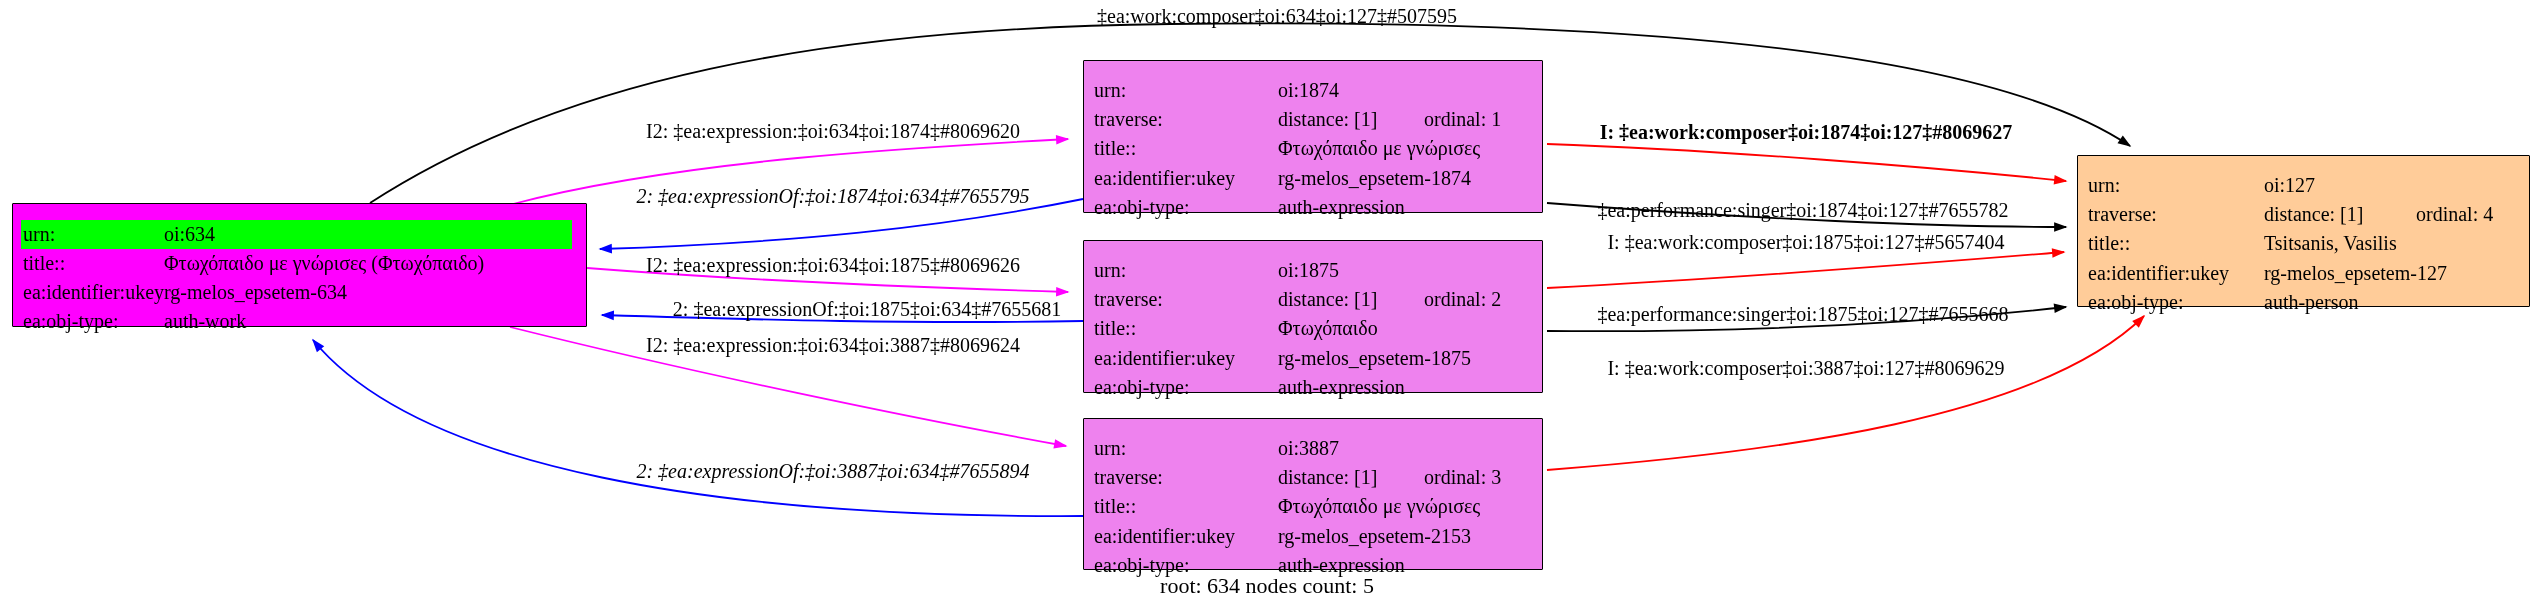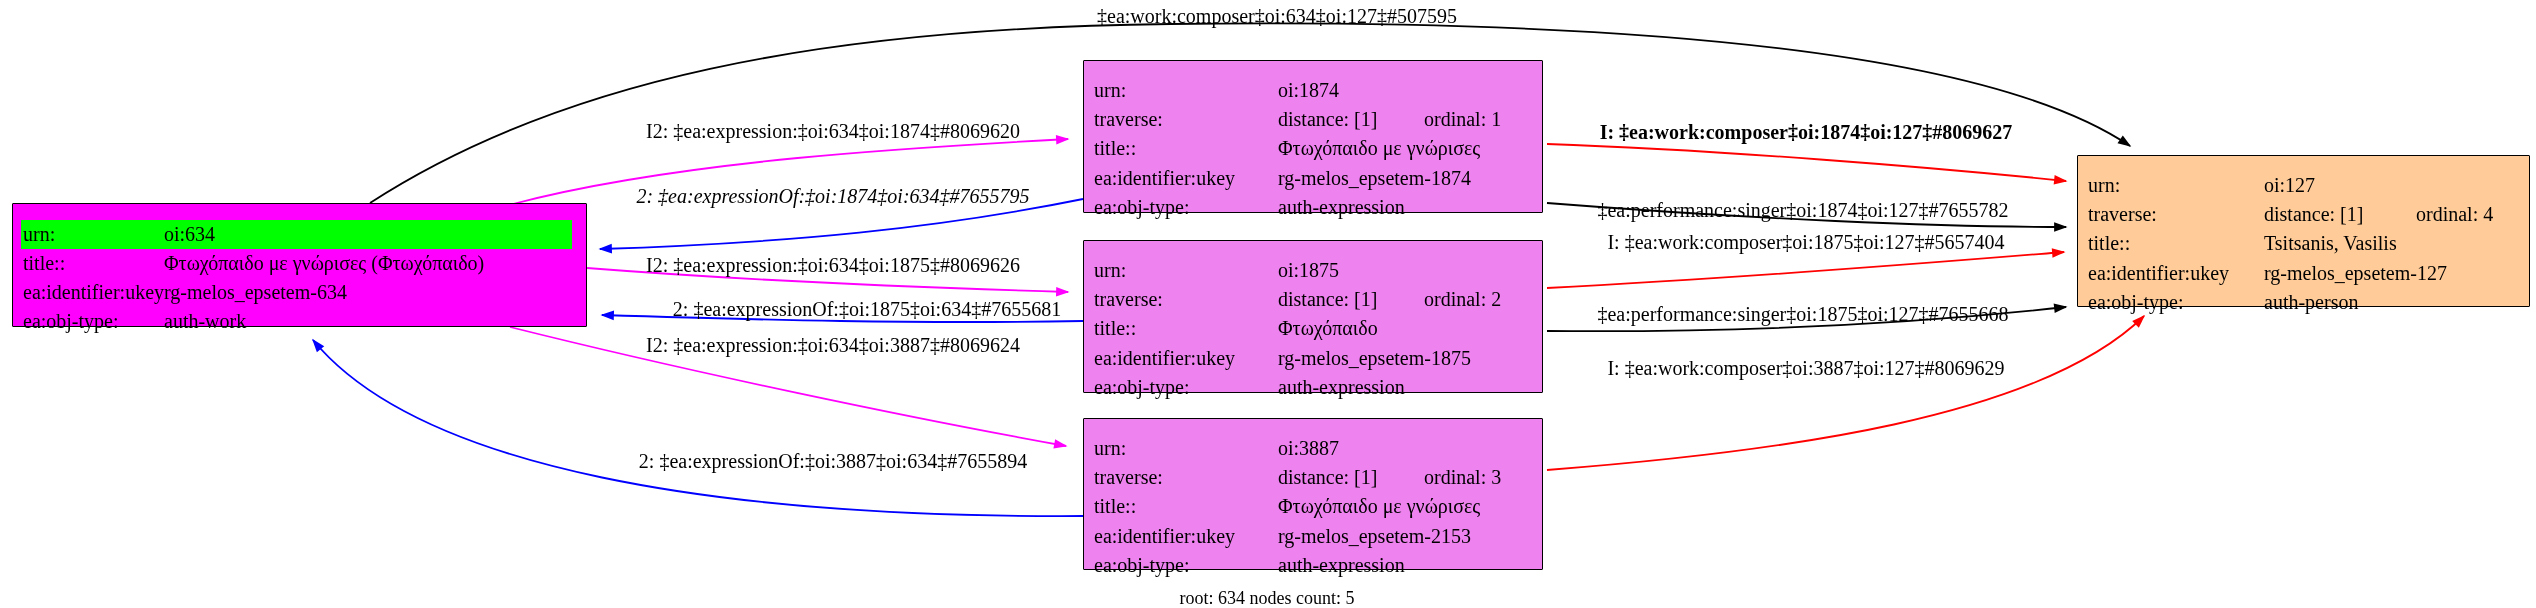--- a/index.html
+++ b/index.html
@@ -17,21 +17,21 @@
   .row .k{flex-shrink:0;}
   .n-work .k{width:141px;}
   .n-expr .k{width:184px;}
   .n-person .k{width:176px;}
   .n-expr .v2{width:146px;flex-shrink:0;}
   .n-person .v2{width:152px;flex-shrink:0;}
   .hl{background:#00ff00;margin:1px 14px 0 8px;padding:0 0 0 2px;height:28px;line-height:28px;}
   .elabel{position:absolute;z-index:3;transform:translate(-50%,-50%);white-space:nowrap;
           font-size:20px;}
   .caption{position:absolute;z-index:3;transform:translate(-50%,-50%);white-space:nowrap;
-          font-size:18px;margin-top:12px;}
+          font-size:22px;}
 </style>
 </head>
 <body>
 
 <div class="canvas">
 
   <svg class="edges" width="2536" height="608" viewBox="0 0 2536 608">
     <defs>
       <marker id="mBlack" viewBox="0 0 10 10" refX="8.5" refY="5" markerWidth="20" markerHeight="14" orient="auto" markerUnits="userSpaceOnUse">
           <path d="M0,1.6 L9.6,5 L0,8.4 z" fill="#000000"></path>
@@ -175,21 +175,21 @@
       <span class="v">auth-person</span>
     </div>
   </div>
 
   <div class="elabel" style="left:1277px;top:16px;">‡ea:work:composer‡oi:634‡oi:127‡#507595</div>
   <div class="elabel" style="left:833px;top:131px;">I2: ‡ea:expression:‡oi:634‡oi:1874‡#8069620</div>
   <div class="elabel" style="left:833px;top:196px;font-style:italic;">2: ‡ea:expressionOf:‡oi:1874‡oi:634‡#7655795</div>
   <div class="elabel" style="left:833px;top:265px;">I2: ‡ea:expression:‡oi:634‡oi:1875‡#8069626</div>
   <div class="elabel" style="left:831px;top:309px;margin-left:36px;">2: ‡ea:expressionOf:‡oi:1875‡oi:634‡#7655681</div>
   <div class="elabel" style="left:833px;top:345px;">I2: ‡ea:expression:‡oi:634‡oi:3887‡#8069624</div>
-  <div class="elabel" style="left:833px;top:461px;">2: ‡ea:expressionOf:‡oi:3887‡oi:634‡#7655894</div>
+  <div class="elabel" style="left:833px;top:471px;font-style:italic;">2: ‡ea:expressionOf:‡oi:3887‡oi:634‡#7655894</div>
   <div class="elabel" style="left:1806px;top:132px;font-weight:bold;">I: ‡ea:work:composer‡oi:1874‡oi:127‡#8069627</div>
   <div class="elabel" style="left:1803px;top:194px;margin-top:16px;">‡ea:performance:singer‡oi:1874‡oi:127‡#7655782</div>
   <div class="elabel" style="left:1806px;top:242px;">I: ‡ea:work:composer‡oi:1875‡oi:127‡#5657404</div>
   <div class="elabel" style="left:1803px;top:300px;margin-top:14px;">‡ea:performance:singer‡oi:1875‡oi:127‡#7655668</div>
   <div class="elabel" style="left:1806px;top:344px;margin-top:24px;">I: ‡ea:work:composer‡oi:3887‡oi:127‡#8069629</div>
 
   <div class="caption" style="left:1267px;top:586px;">root: 634 nodes count: 5</div>
 
 </div>
 

